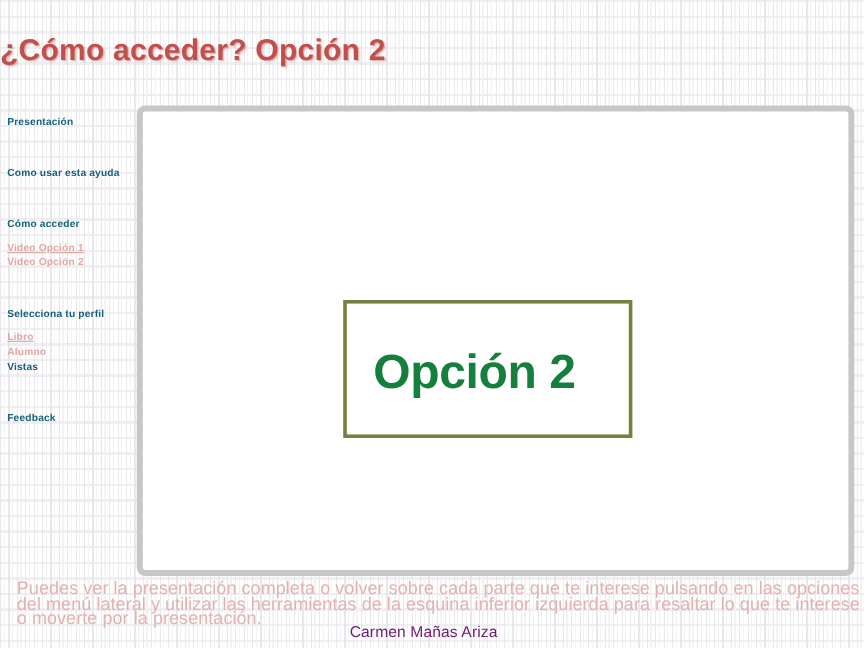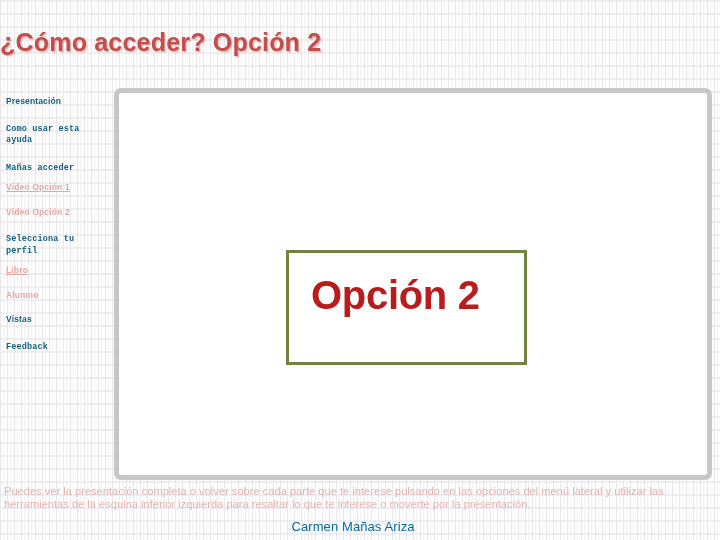--- a/index.html
+++ b/index.html
@@ -76,23 +76,23 @@
     font-size: 8.5px;
     line-height: 11.5px;
     font-weight: bold;
     color: #17607d;
     letter-spacing: 0.15px;
   }
   .menu-item.sub {
     color: #dfa8a4;
     font-weight: bold;
   }
-  .sp-md { margin-top: 16px; font-family: Liberation Mono, monospace; }
+  .sp-md { margin-top: 31px; }
   .sp-sm { margin-top: 8px; text-decoration: underline; }
-  .sp-xs { margin-top: 13px; }
+  .sp-xs { margin-top: 1px; }
 
   
   #content-panel {
     position: absolute;
     left: 114px;
     top: 88px;
     width: 588px;
     height: 382px;
     background: #ffffff;
     border: 5px solid #c7c7c7;
@@ -108,68 +108,68 @@
     width: 241px;
     height: 115px;
     border: 3px solid #74823f;
     background: #ffffff;
     box-sizing: border-box;
     z-index: 2;
   }
   #option-box-label {
     position: absolute;
     left: 22px;
-    top: 20px;
+    top: 35px;
     font-size: 40px;
     font-weight: bold;
-    color: #b91c1c;
+    color: #15803d;
     letter-spacing: -0.3px;
     white-space: nowrap;
   }
 
   
   #footer-note {
     position: absolute;
-    left: 4px;
+    left: 14px;
     top: 485px;
     width: 706px;
-    font-size: 11px;
+    font-size: 15px;
     line-height: 12.5px;
     color: #e3b2ae;
     letter-spacing: 0.05px;
   }
 
   
   #author {
     position: absolute;
     left: 0;
     top: 519px;
     width: 706px;
     text-align: center;
     font-size: 13px;
-    color: #0369a1;
+    color: #701a75;
     letter-spacing: 0.1px;
   }
 </style>
 </head>
 <body>
 
 <div id="slide-bg"></div>
 
 <div id="slide">
 
   <div id="slide-title">¿Cómo acceder? Opción 2</div>
 
   <nav id="sidebar">
     <div class="menu-item">Presentación</div>
 
     <div class="menu-item sp-md">Como usar esta ayuda</div>
 
 
-    <div class="menu-item sp-md">Mañas acceder</div>
+    <div class="menu-item sp-md">Cómo acceder</div>
 
     <div class="menu-item sub sp-sm">Video Opción 1</div>
 
     <div class="menu-item sub sp-xs">Video Opción 2</div>
 
     <div class="menu-item sp-md">Selecciona tu perfil</div>
 
     <div class="menu-item sub sp-sm">Libro</div>
 
     <div class="menu-item sub sp-xs">Alumno</div>

